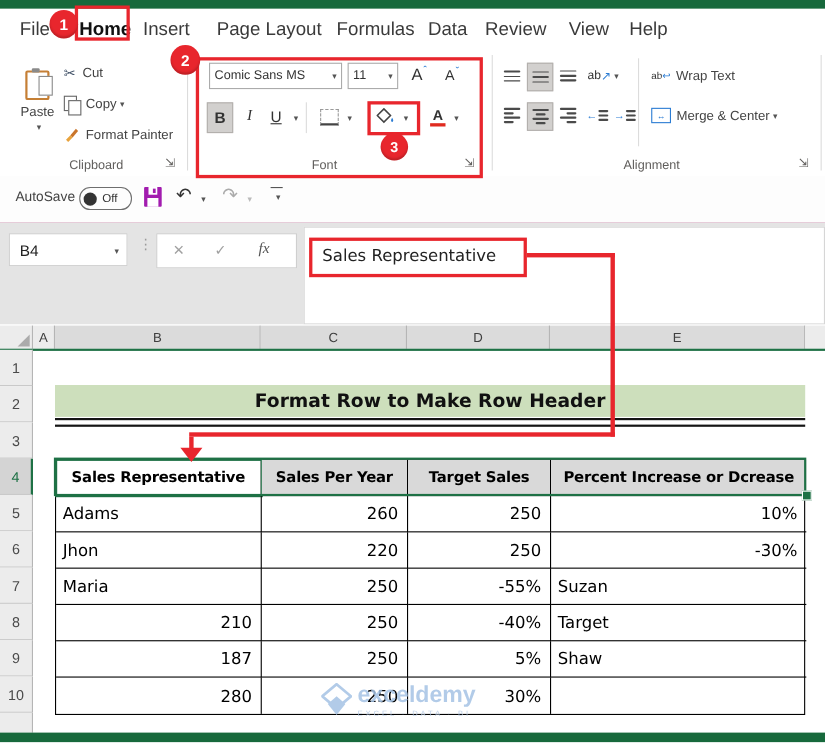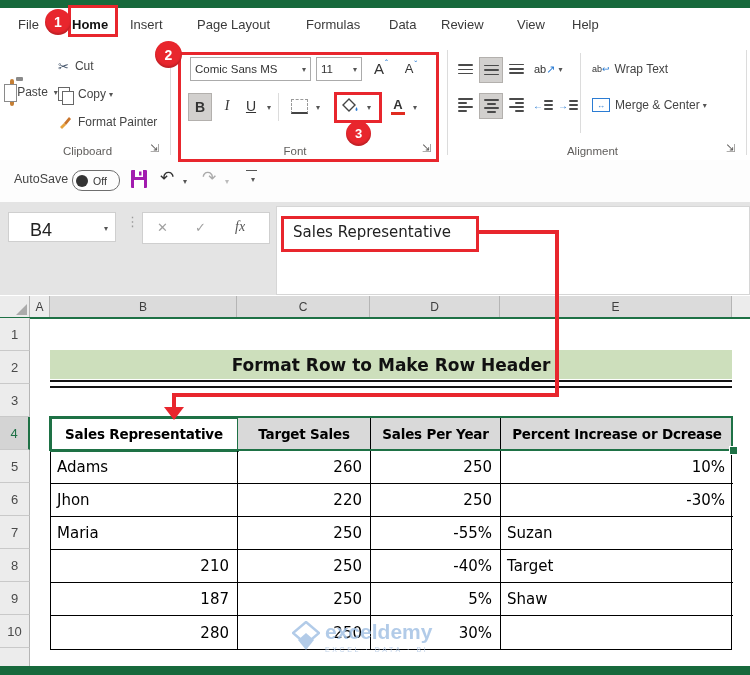--- a/index.html
+++ b/index.html
@@ -6,21 +6,21 @@
   #stage{position:relative;width:750px;height:675px;overflow:hidden;
          font-family:"Liberation Sans",sans-serif;background:#fff;}
   .abs{position:absolute;}
 
   
   #topbar{left:0;top:0;width:750px;height:8px;background:#17693C;}
   #bottombar{left:0;top:666px;width:750px;height:9px;background:#17693C;}
 
   
   #menubar{left:0;top:8px;width:750px;height:37px;background:#fff;}
-  .menu-item{position:absolute;top:9px;font-size:13px;color:#3a3a3a;cursor:default;}
+  .menu-item{position:absolute;top:9px;font-size:17px;color:#3a3a3a;cursor:default;}
   .menu-item.active{font-weight:bold;color:#111;}
 
   
   #ribbon{left:0;top:45px;width:750px;height:115px;background:#fff;border-bottom:1px solid #D8D8D8;}
   .vsep{position:absolute;width:1px;background:#DCDCDC;top:5px;height:105px;}
   .grp-title{position:absolute;top:100px;font-size:11.5px;color:#605E5C;text-align:center;}
   .launcher{position:absolute;top:97px;font-size:11px;color:#605E5C;}
   .rlabel{font-size:12px;color:#444;}
   .caret{font-size:8px;color:#555;margin-left:3px;}
   .hl{background:#D2D0CE;border:1px solid #B3B0AD;}
@@ -121,21 +121,21 @@
       <span class="menu-item" style="left: 197px;">Page Layout</span>
       <span class="menu-item" style="left: 306px;">Formulas</span>
       <span class="menu-item" style="left: 389px;">Data</span>
       <span class="menu-item" style="left: 441px;">Review</span>
       <span class="menu-item" style="left: 517px;">View</span>
       <span class="menu-item" style="left: 572px;">Help</span>
     </div>
 
   <div id="ribbon" class="abs">
 
-    <div class="ic-btn" style="left:14px;top:7px;width:40px;height:80px;gap:3px;">
+    <div class="ic-btn" style="left:14px;top:7px;width:40px;height:80px;flex-direction:column;gap:3px;">
       <span class="clipboard-ic"></span>
       <span class="rlabel">Paste</span>
       <span class="caret">▾</span>
     </div>
     <div class="ic-btn" style="left:58px;top:12px;height:18px;">
       <span style="color:#44546A;font-size:13px;">✂</span>
       <span class="rlabel" style="margin-left:6px;">Cut</span>
     </div>
     <div class="ic-btn" style="left:58px;top:40px;height:18px;">
       <span class="copy-ic"></span>
@@ -297,21 +297,21 @@
     <span class="abs" style="left:160px;top:7px;font-size:17px;color:#333;">↶</span>
     <span class="caret abs" style="left:180px;top:17px;">▾</span>
     <span class="abs" style="left:202px;top:7px;font-size:17px;color:#ABABAB;">↷</span>
     <span class="caret abs" style="left:222px;top:17px;color:#BBB;">▾</span>
     <span class="abs" style="left:246px;top:10px;width:11px;border-top:1.6px solid #555;height:4px;"></span>
     <span class="caret abs" style="left:248px;top:15px;">▾</span>
   </div>
 
   <div id="fbar-row" class="abs">
     <div class="whitebox" style="left:8px;top:10px;width:108px;height:30px;">
-      <span class="abs" style="left:9px;top:7px;font-size:18px;color:#222;margin-left:12px;">B4</span>
+      <span class="abs" style="left:9px;top:7px;font-size:14px;color:#222;">B4</span>
       <span class="caret abs" style="left:92px;top:11px;">▾</span>
     </div>
     <span class="abs" style="left:126px;top:12px;color:#9a9a9a;font-size:13px;">⋮</span>
     <div class="whitebox" style="left:142px;top:10px;width:128px;height:32px;">
       <span class="abs" style="left:14px;top:7px;color:#A0A0A0;font-size:13px;">✕</span>
       <span class="abs" style="left:52px;top:7px;color:#A0A0A0;font-size:13px;">✓</span>
       <span class="abs fx-sym" style="left:92px;top:6px;">fx</span>
     </div>
     <div class="whitebox" style="left:276px;top:4px;width:474px;height:89px;border-color:#D6D6D6;">
       <span id="formula-text">Sales Representative</span>
@@ -343,22 +343,22 @@
         <div class="gutter" style="top: 287px; height: 33px;">9</div>
         <div class="gutter" style="top: 320px; height: 33px;">10</div>
       </div>
     <div class="gutter" style="top:353px;height:18px;border-bottom:none;"></div>
 
     <div id="banner">Format Row to Make Row Header</div>
     <div id="banner-dline"></div>
 
     <div id="tbl">
         <div class="th sel">Sales Representative</div>
+        <div class="th">Sales Per Year</div>
         <div class="th">Target Sales</div>
-        <div class="th">Sales Per Year</div>
         <div class="th">Percent Increase or Dcrease</div>
         <div class="name">Adams</div>
         <div class="num">260</div>
         <div class="num">250</div>
         <div class="num">10%</div>
         <div class="name">Jhon</div>
         <div class="num">220</div>
         <div class="num">250</div>
         <div class="num">-30%</div>
         <div class="name">Maria</div>

